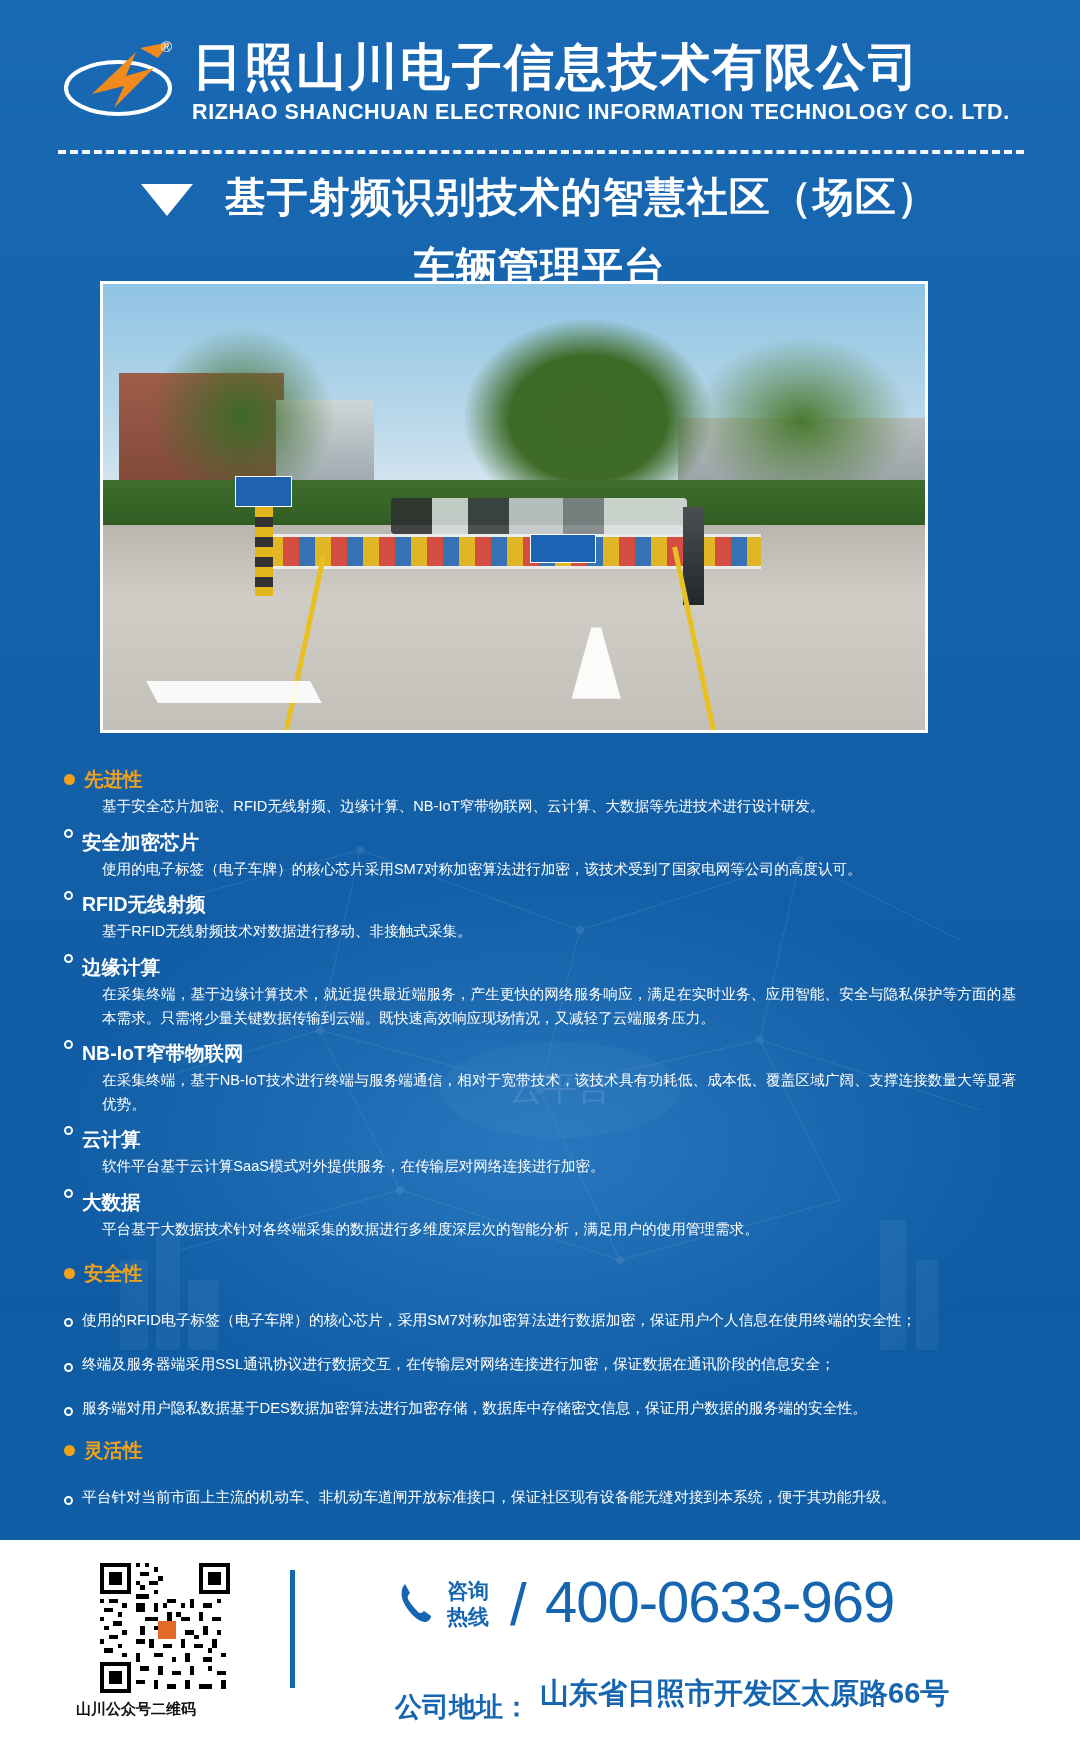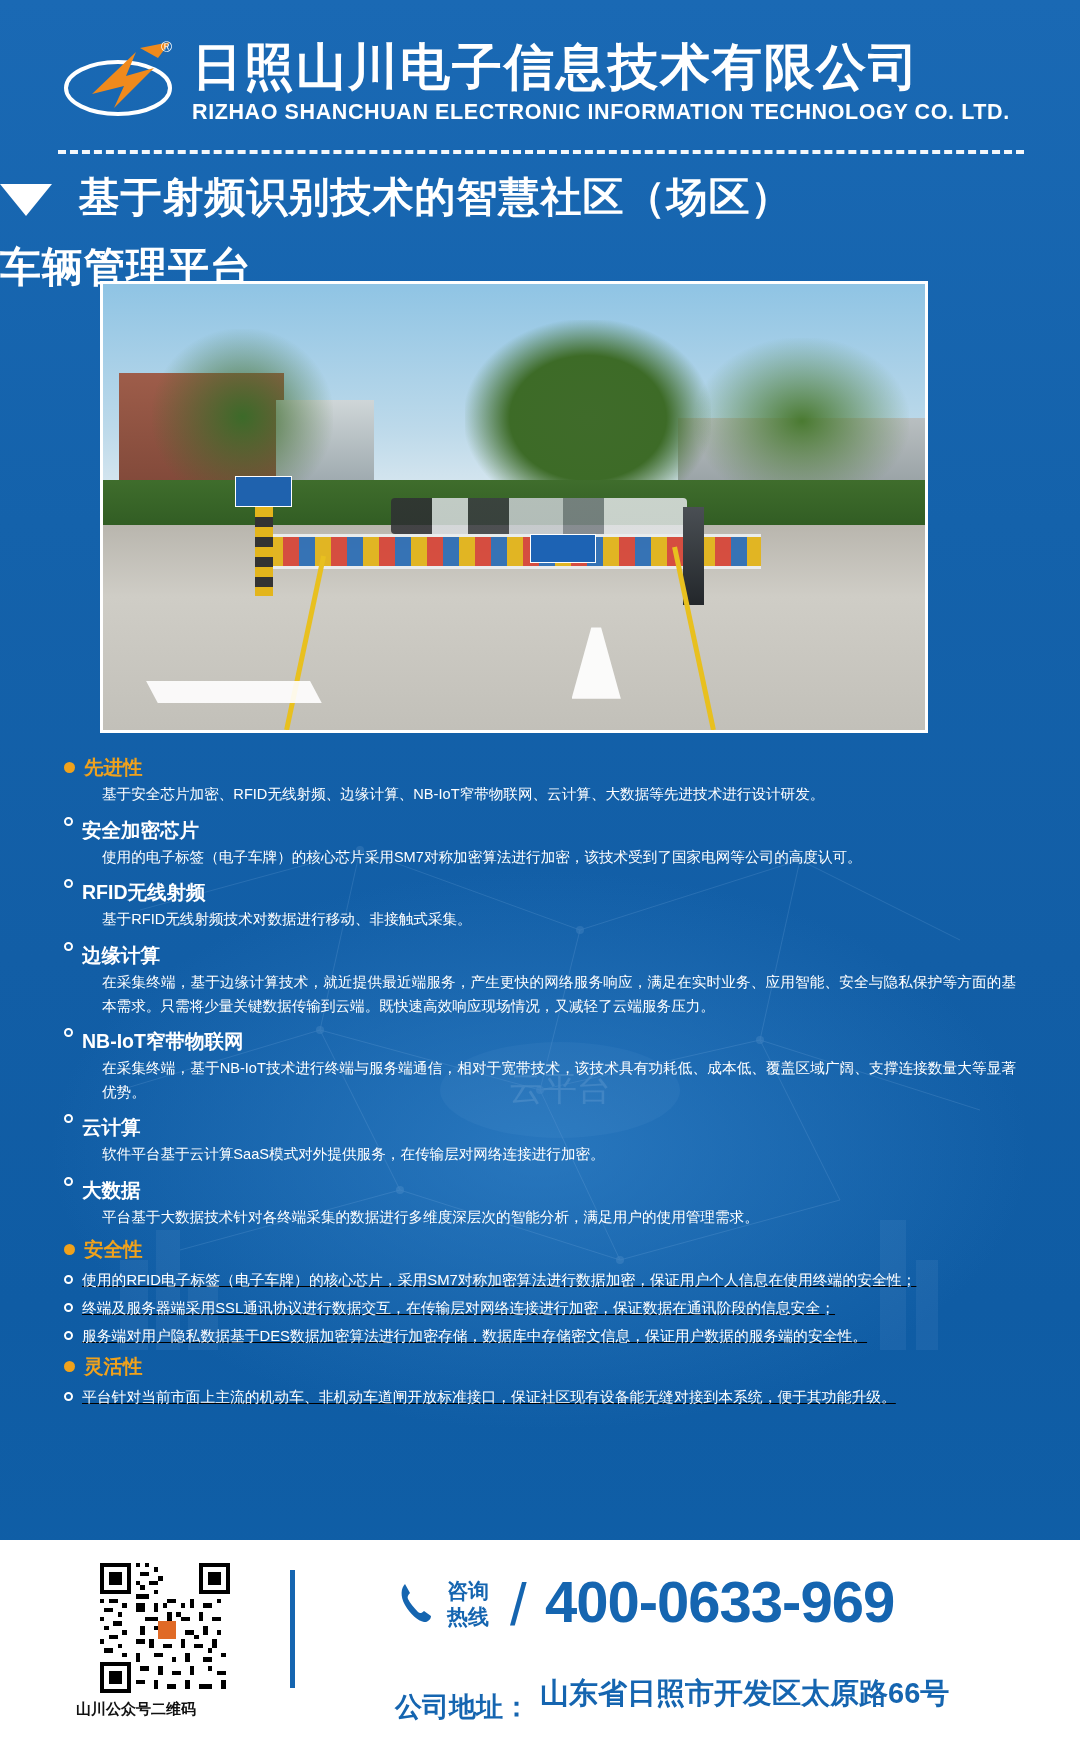--- a/index.html
+++ b/index.html
@@ -39,21 +39,21 @@
   }
   .reg-mark {
     position:absolute; left:161px; top:38px; font-size:15px; color:#fff;
   }
   .dashline {
     position:absolute; left:58px; top:150px; width:966px; height:0;
     border-top:4px dashed #ffffff; opacity:0.95;
   }
   
   .title-block {
-    position:absolute; left:0; top:170px; width:1080px; 
+    position:absolute; left:0; top:170px; width:1080px; text-align:center;font-family:Liberation Mono, monospace;
   }
   .tri {
     display:inline-block; width:0;height:0;
     border-left:26px solid transparent; border-right:26px solid transparent;
     border-top:32px solid #ffffff;
     vertical-align:middle; margin-right:22px; margin-bottom:14px;
   }
   .title-l1 {
     display:inline-block;
     font-size:41px; font-weight:bold; color:#ffffff; letter-spacing:1px;
@@ -143,39 +143,39 @@
     opacity:.85; border-radius:4px;
   }
   .ph-num {
     position:absolute; left:16%; top:43%; width:7%; height:7%;
     background:#1f62ae; border:1px solid #fff; color:#fff;
     font-size:9px; text-align:center; line-height:1.1; padding-top:2px;
   }
   
   .content { position:absolute; left:64px; top:748px; width:952px; }
   .sec-head {
-    display:flex; align-items:center; margin-top:6px;
+    display:flex; align-items:center; margin-top:18px;
   }
   .dot-orange {
     width:11px;height:11px;border-radius:50%;background:#f0a21c;
     margin-right:9px; flex:none;
   }
   .sec-head .sec-title { color:#f0a21c; font-size:19.5px; font-weight:bold; }
   .item-head { display:flex; align-items:flex-start; margin-top:10px; }
   .dot-white {
     width:9px;height:9px;border-radius:50%;
     background:transparent; border:2px solid #ffffff;
     margin-right:9px; flex:none;
   }
   .item-head .item-title { color:#ffffff; font-size:19.5px; font-weight:bold; }
   .body-text {
     color:#ffffff; font-size:14.6px; line-height:1.62;
     margin:2px 0 2px 38px; text-align:justify;
   }
-  .bullet-line { display:flex; align-items:flex-start; margin-top:6px;text-decoration:underline; }
+  .bullet-line { display:flex; align-items:center; margin-top:22px; }
   .bullet-line .dot-white { margin-top:6px; }
   .bullet-line .bl-text { color:#ffffff; font-size:14.8px; line-height:1.5; }
   
   .footer {
     position:absolute; left:0; top:1540px; width:1080px; height:200px;
     background:#ffffff;
   }
   .qr {
     position:absolute; left:100px; top:1563px; width:130px; height:130px;
     background:#ffffff;
@@ -195,21 +195,21 @@
   .hot {
     position:absolute; left:447px; top:1578px;
     font-size:21px; color:#1565b0; font-weight:bold; line-height:1.25;
   }
   .slash {
     position:absolute; left:510px; top:1570px;
     font-size:60px; color:#1565b0; font-weight:300;
   }
   .tel {
     position:absolute; left:545px; top:1568px;
-    font-size:58px; font-weight:bold; color:#1565b0; letter-spacing:-1px;
+    font-size:58px; font-weight:normal; color:#1565b0; letter-spacing:-1px;
     white-space:nowrap;
   }
   .addr-label {
     position:absolute; left:395px; top:1689px;
     font-size:27px; font-weight:bold; color:#1565b0;
   }
   .addr-val {
     position:absolute; left:540px; top:1644px;
     font-size:29px; font-weight:bold; color:#1565b0; white-space:nowrap;margin-top:30px;
   }

